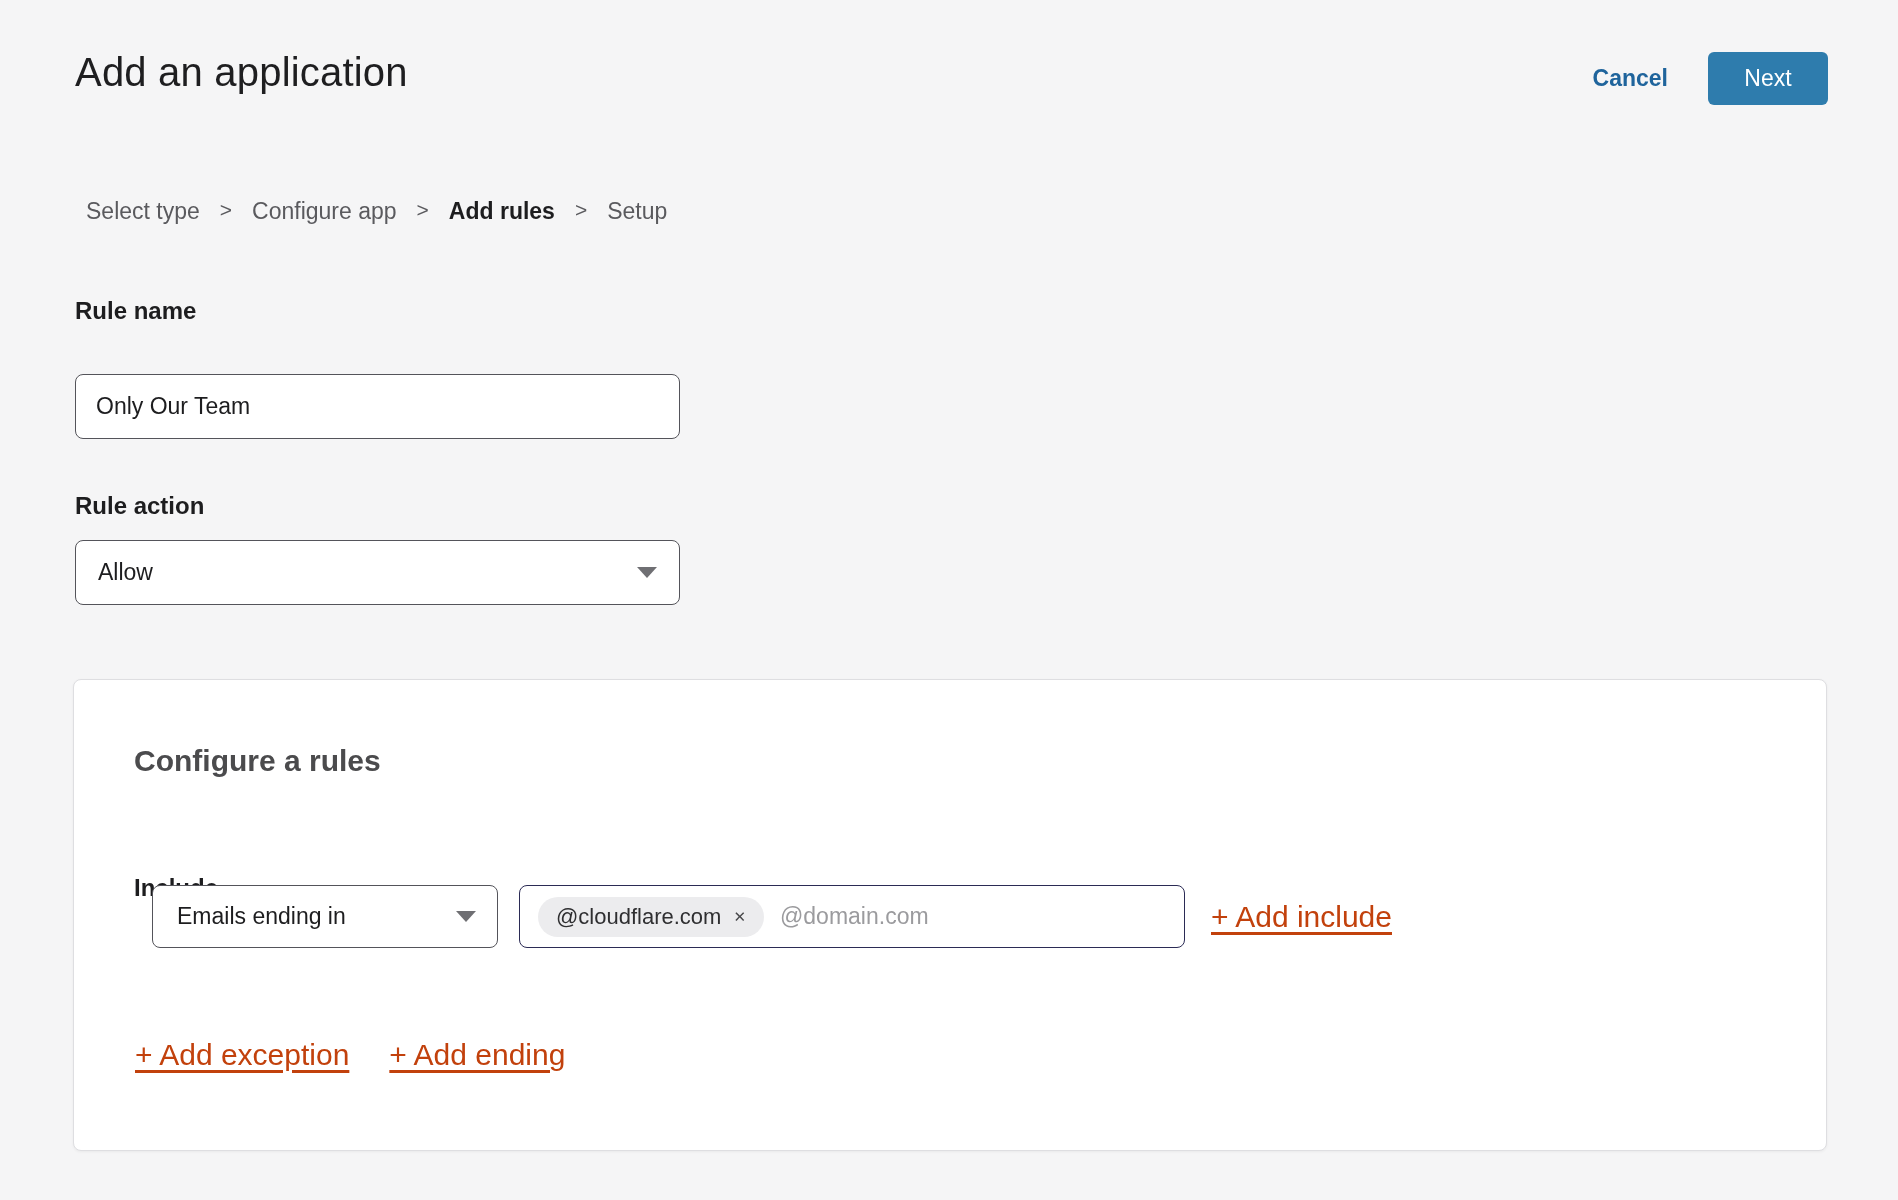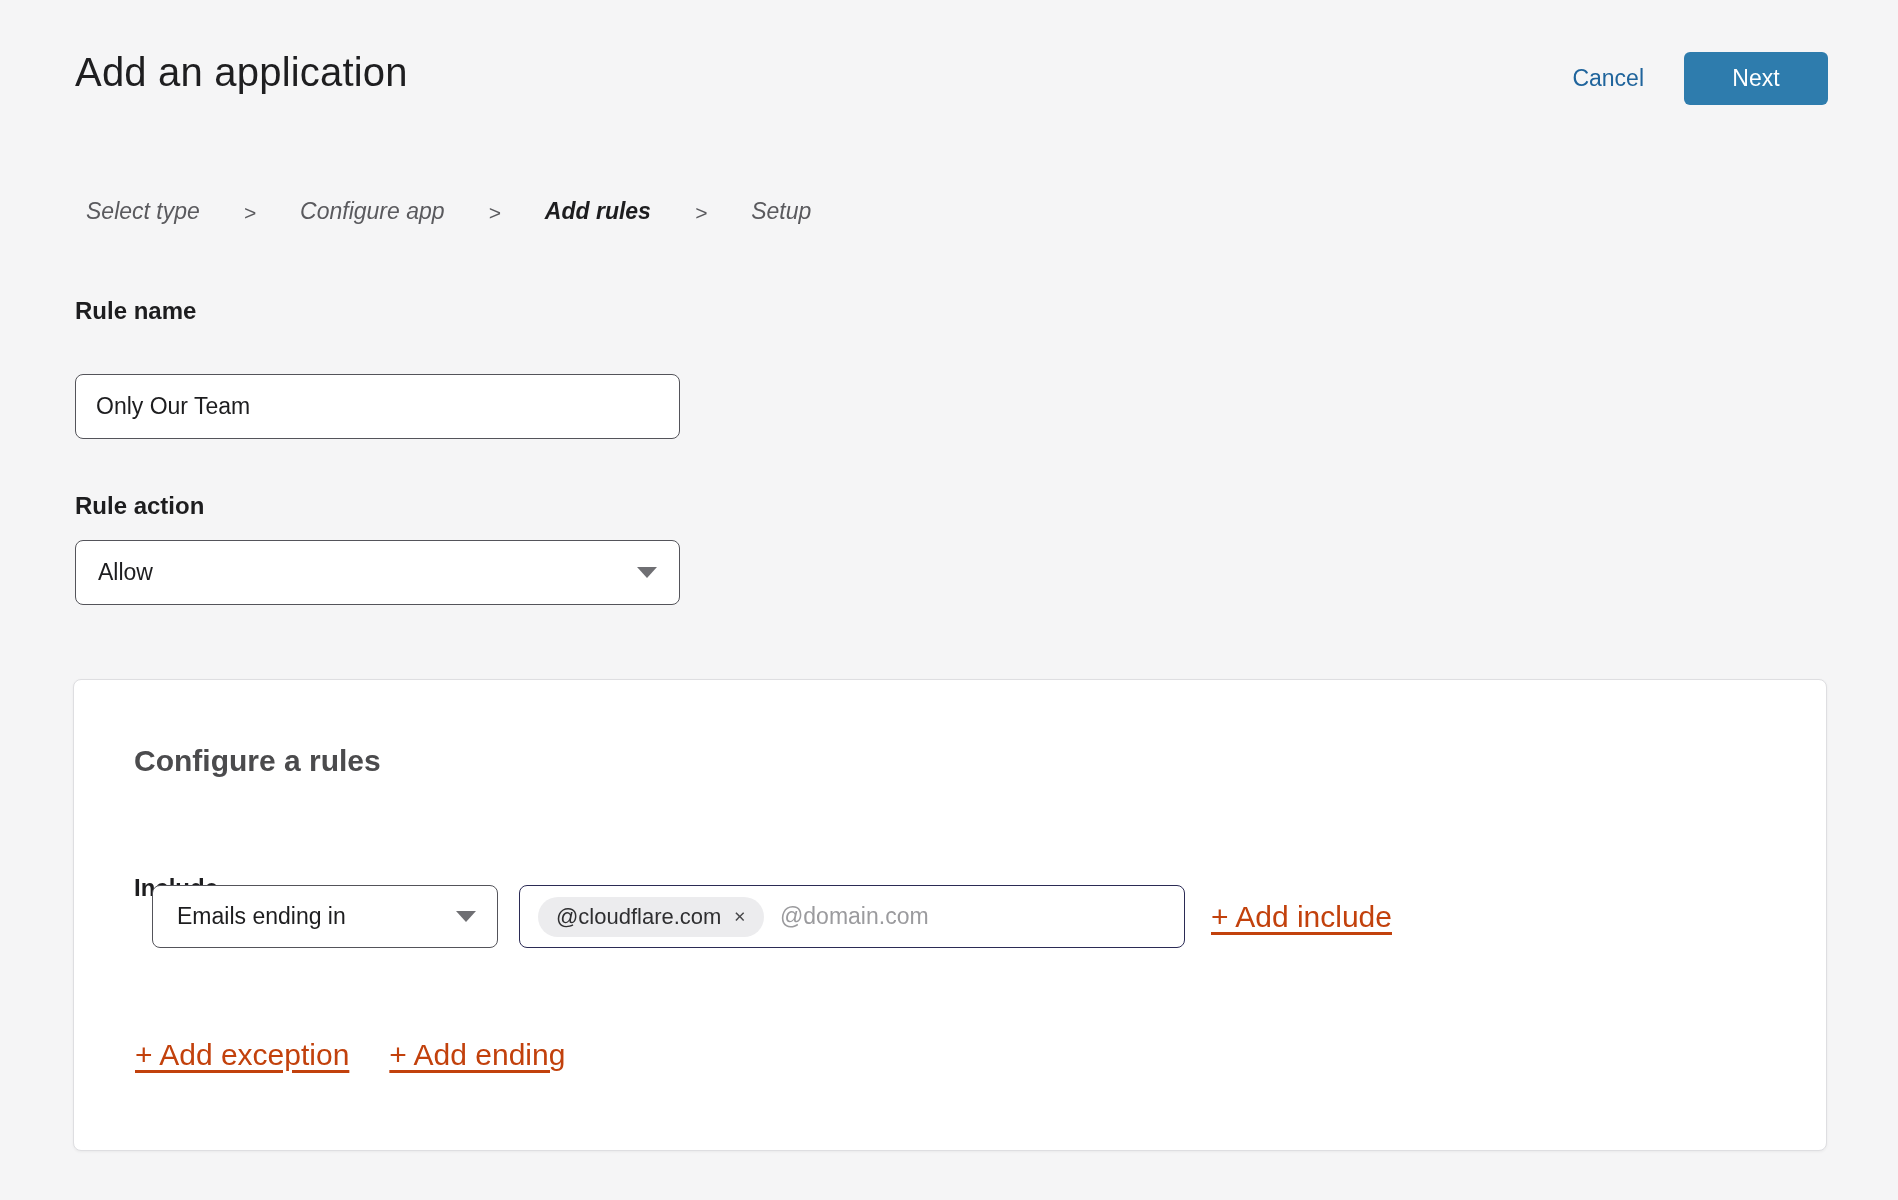--- a/index.html
+++ b/index.html
@@ -15,33 +15,33 @@
   
   .page-title {
     position: absolute; left: 75px; top: 50px;
     font-size: 40px; font-weight: 300; letter-spacing: 0.2px; color: #1e1e20;
   }
   .header-actions {
     position: absolute; top: 52px; right: 70px;
     display: flex; align-items: center; gap: 40px; height: 53px;
   }
   .cancel-link {
-    font-size: 23px; color: #1f649c; cursor: pointer; text-decoration: none;
+    font-size: 23px; color: #1f649c; cursor: pointer; text-decoration: none; font-weight: bold;
   }
   .next-button {
-    width: 144px; height: 53px; border: none; border-radius: 6px;
+    width: 120px; height: 53px; border: none; border-radius: 6px;
     background: #2e7cad; color: #ffffff; font-size: 23px;
     font-family: inherit; cursor: pointer;
   }
 
   
   .breadcrumb {
     position: absolute; left: 86px; top: 198px;
-    display: flex; align-items: flex-end; gap: 44px;
-    font-size: 23px; color: #5a5a5e; font-style: italic;
+    display: flex; align-items: flex-start; gap: 20px;
+    font-size: 23px; color: #5a5a5e;
   }
   .breadcrumb .step { color: #5a5a5e; }
   .breadcrumb .step.active { color: #1d1d1f; font-weight: 700; }
   .breadcrumb .sep { color: #5a5a5e; font-size: 21px; }
 
   
   .field-label {
     position: absolute; left: 75px;
     font-size: 24px; font-weight: 700; color: #1d1d1f;
   }

